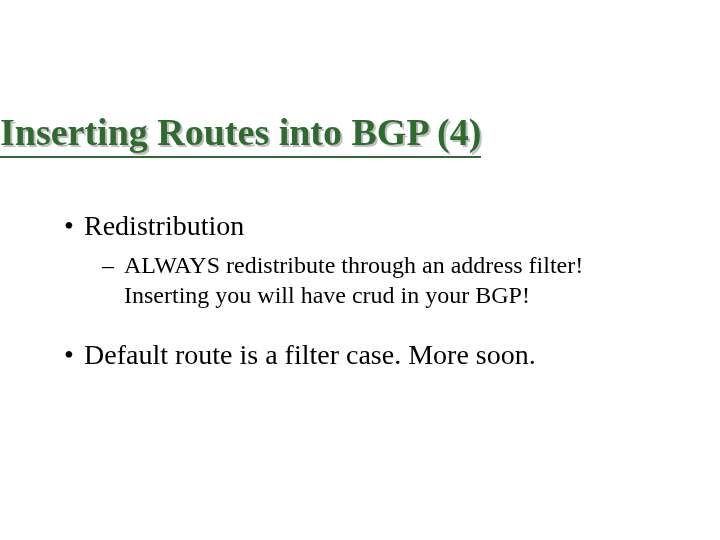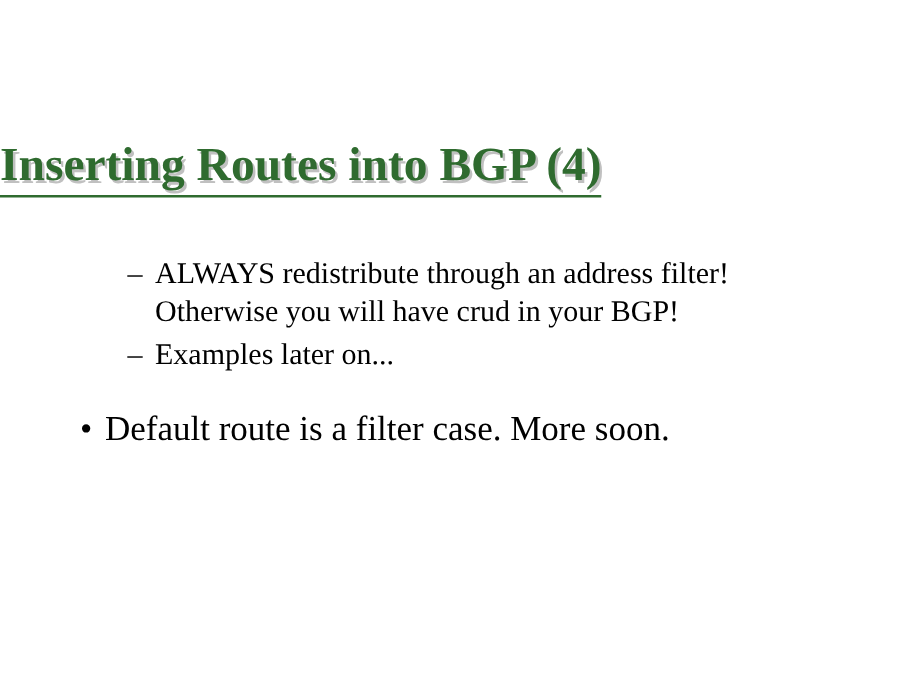--- a/index.html
+++ b/index.html
@@ -89,27 +89,27 @@
   <div class="title-wrap">
     <div class="title">
       <span class="title-shadow">Inserting Routes into BGP (4)</span>
       <span class="title-fore">Inserting Routes into BGP (4)</span>
       <div class="title-underline"></div>
     </div>
   </div>
 
   <div class="body">
 
+    <div class="bullet-l1">
+      <span class="dot">•</span><span>Redistribution</span>
+    </div>
 
     <div class="sub">
       <div class="sub-item">
-        <span class="dash">–</span><span>ALWAYS redistribute through an address filter! Otherwise you will have crud in your BGP!</span>
-      </div>
-      <div class="sub-item">
-        <span class="dash">–</span><span>Examples later on...</span>
+        <span class="dash">–</span><span>ALWAYS redistribute through an address filter! Inserting you will have crud in your BGP!</span>
       </div>
     </div>
 
     <div class="gap"></div>
 
     <div class="bullet-l1">
       <span class="dot">•</span><span>Default route is a filter case.  More soon.</span>
     </div>
 
   </div>

